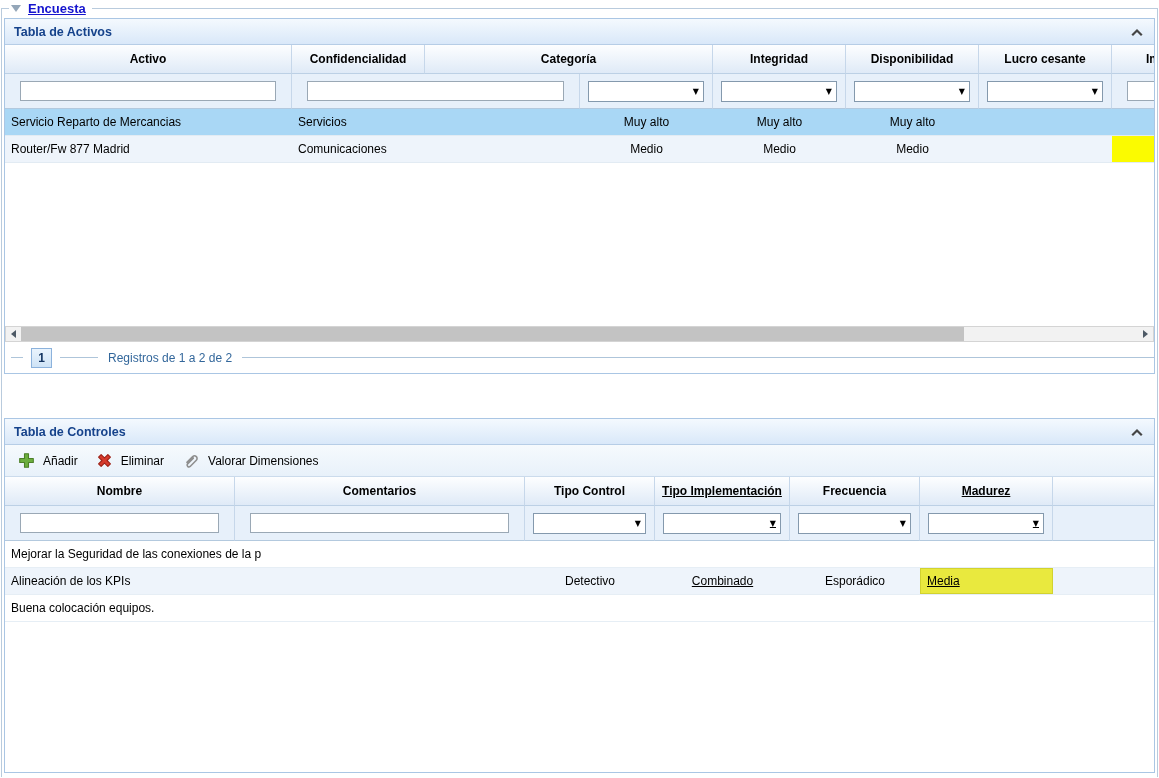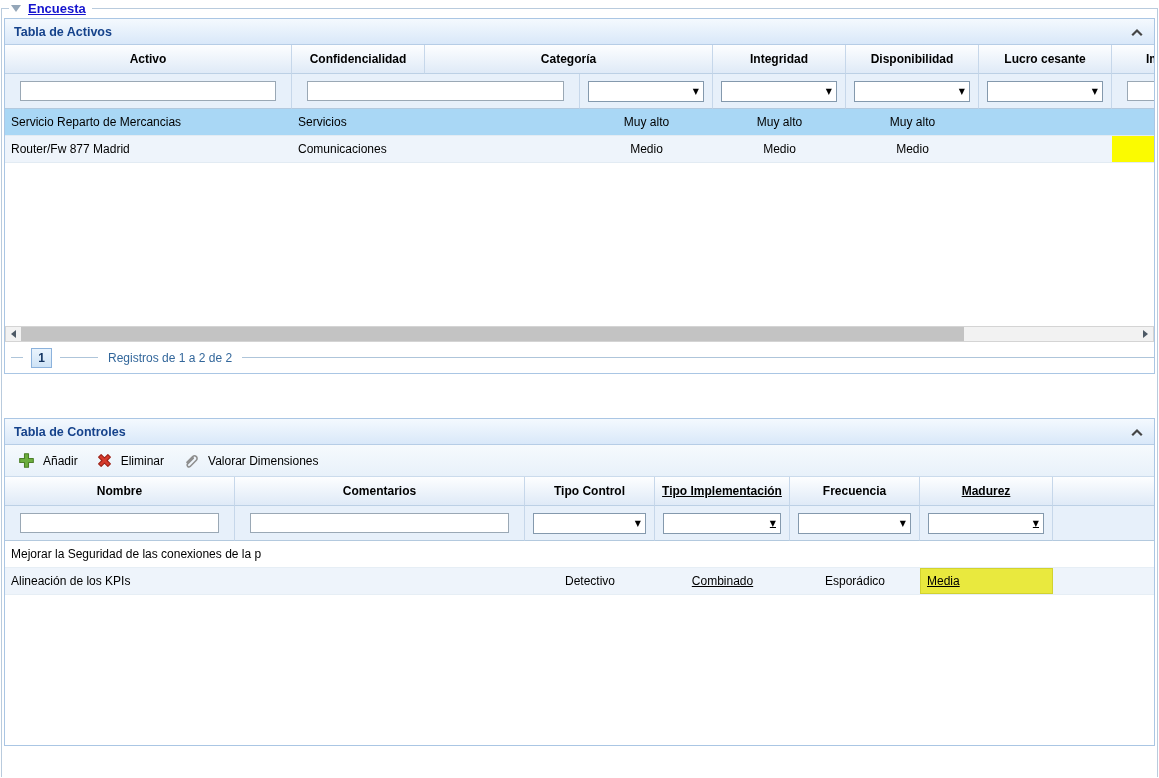--- a/index.html
+++ b/index.html
@@ -283,17 +283,26 @@
       <div class="gridrow drow alt row-inner">
         <div class="dcell w-nom">Alineación de los KPIs</div>
         <div class="dcell w-com"></div>
         <div class="dcell w-tc center">Detectivo</div>
         <div class="dcell w-ti center">Combinado</div>
         <div class="dcell w-fr center">Esporádico</div>
         <div class="dcell w-ma center madurez-hl" style="background-color: rgb(233, 233, 62);">Media</div>
         <div class="dcell w-fill"></div>
       </div>
 
+      <div class="gridrow drow row-inner">
+        <div class="dcell w-nom nowrapfree">Buena colocación equipos.</div>
+        <div class="dcell w-com"></div>
+        <div class="dcell w-tc center"></div>
+        <div class="dcell w-ti center"></div>
+        <div class="dcell w-fr center"></div>
+        <div class="dcell w-ma center"></div>
+        <div class="dcell w-fill"></div>
+      </div>
 
       <div class="t2-body-space"></div>
     </div>
   </div>
 </div>
 
 </body></html>

